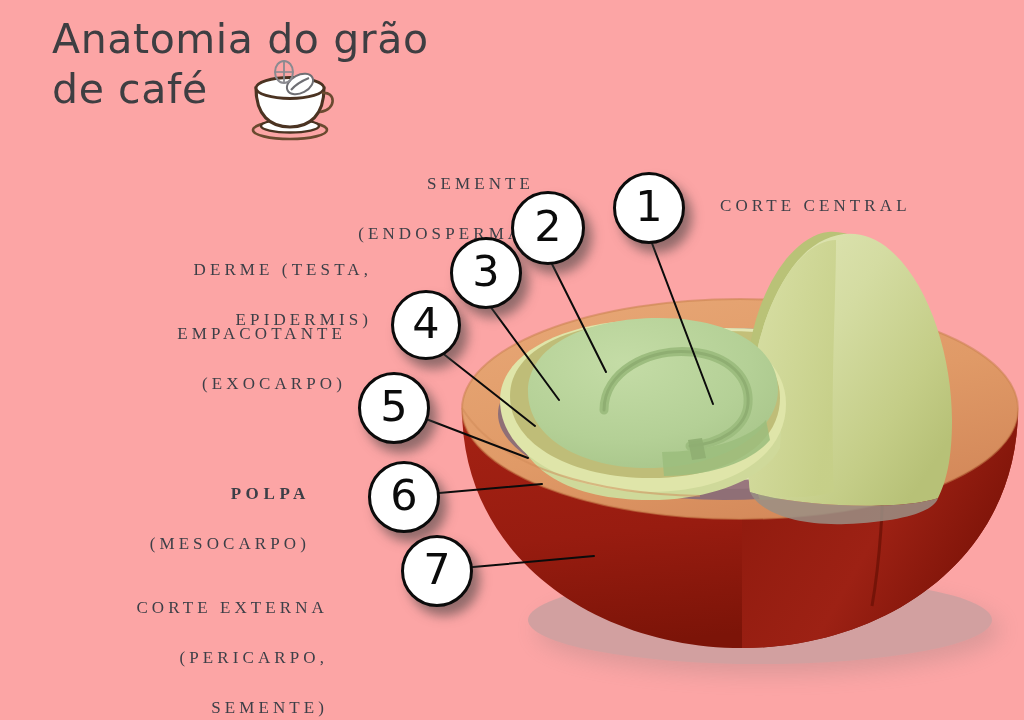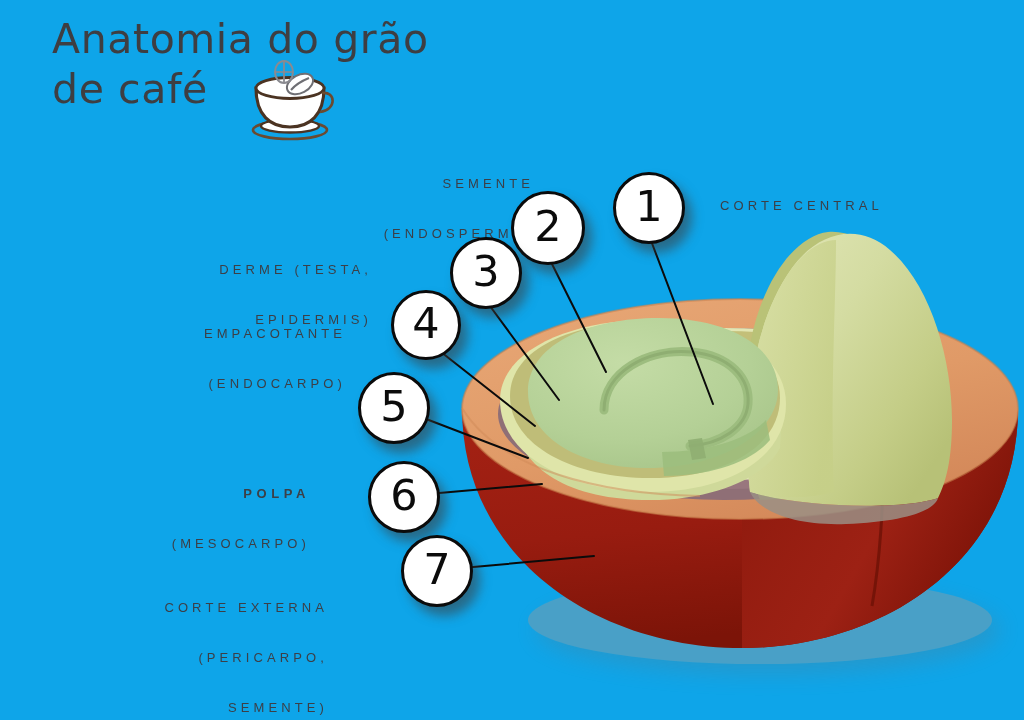--- a/index.html
+++ b/index.html
@@ -14,21 +14,21 @@
     overflow: hidden;
     font-family: "Liberation Sans", sans-serif;
     -webkit-font-smoothing: antialiased;
   }
 
   #stage {
     position: absolute;
     inset: 0;
     width: 1024px;
     height: 720px;
-    background: #0ea5e9;
+    background: #fca5a5;
   }
 
   
   #title-block {
     position: absolute;
     left: 52px;
     top: 14px;
     width: 420px;
     height: 120px;
   }
@@ -46,22 +46,22 @@
     left: 192px;
     top: 46px;
     width: 96px;
     height: 84px;
   }
 
   
   .lbl {
     position: absolute;
     color: #3c3f47;
-    font-family: Liberation Sans, sans-serif;
-    font-size: 13px;
+    font-family: Liberation Serif, serif;
+    font-size: 17px;
     font-weight: 400;
     letter-spacing: 4.1px;
     line-height: 25px;
     white-space: pre-line;
   }
   .lbl.right-al { text-align: right; }
   .lbl.bold-first .b {
     font-weight: 700;
     letter-spacing: 4.6px;
   }
@@ -140,21 +140,21 @@
     <div>(ENDOSPERMA)</div>
   </div>
 
   <div class="lbl right-al" style="left:100px; top:232px; width:272px;">
     <div>DERME (TESTA,</div>
     <div>EPIDERMIS)</div>
   </div>
 
   <div class="lbl right-al" style="left:70px; top:296px; width:276px;">
     <div>EMPACOTANTE</div>
-    <div>(ENDOCARPO)</div>
+    <div>(EXOCARPO)</div>
   </div>
 
 
   <div class="lbl right-al bold-first" style="left:38px; top:456px; width:272px;">
     <div class="b">POLPA</div>
     <div>(MESOCARPO)</div>
   </div>
 
   <div class="lbl right-al" style="left:40px; top:570px; width:288px;">
     <div>CORTE EXTERNA</div>

